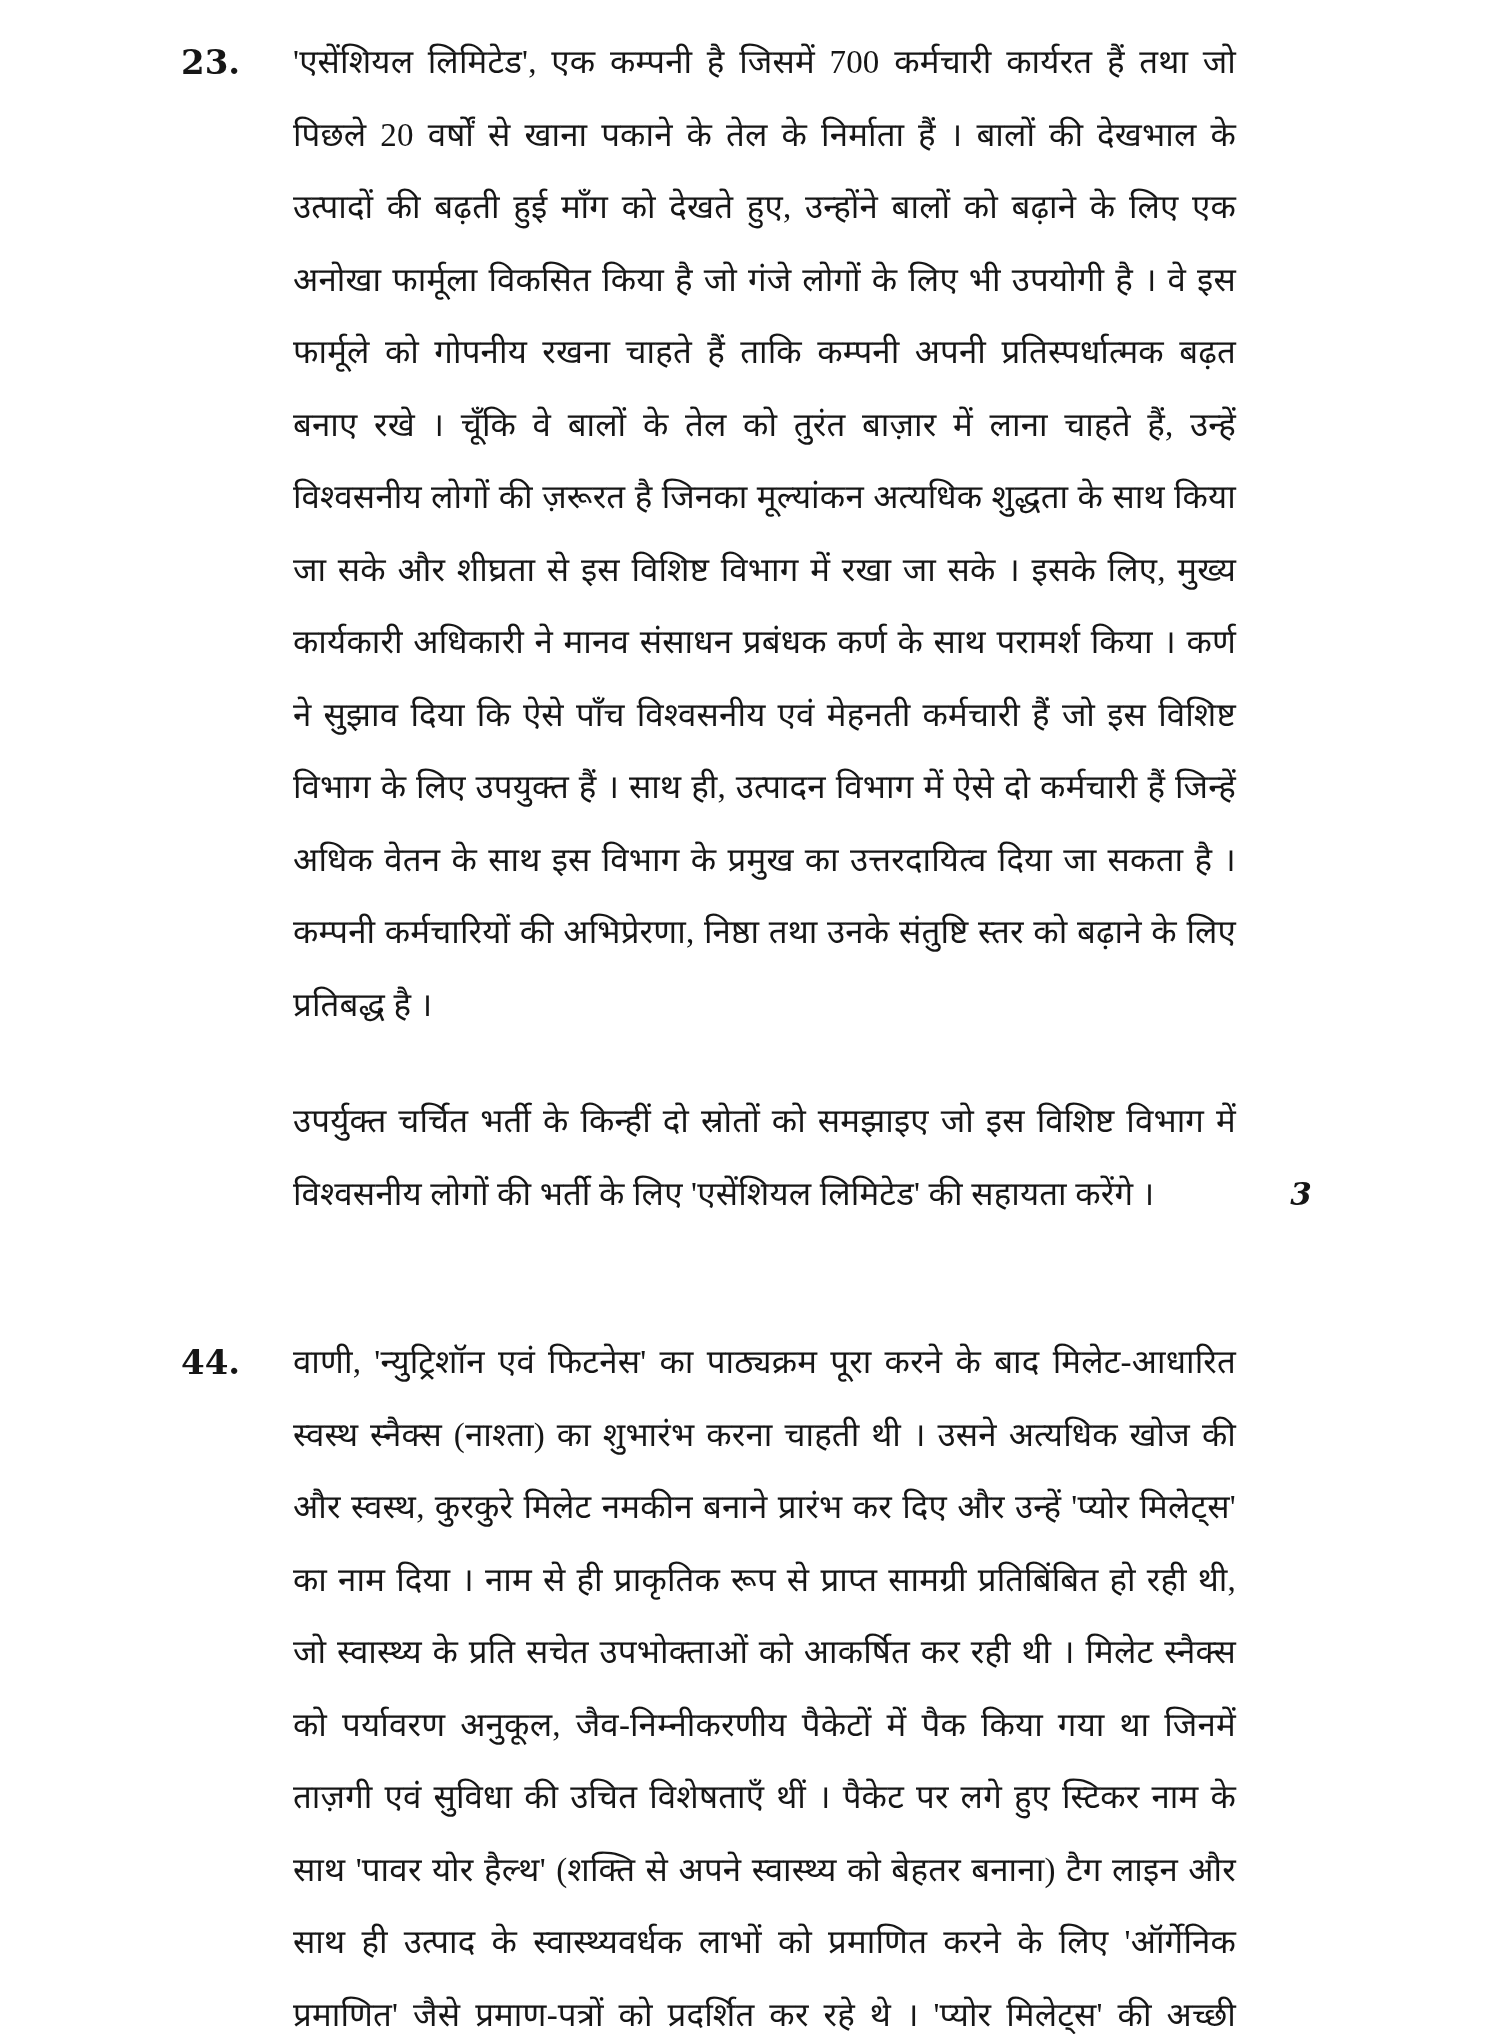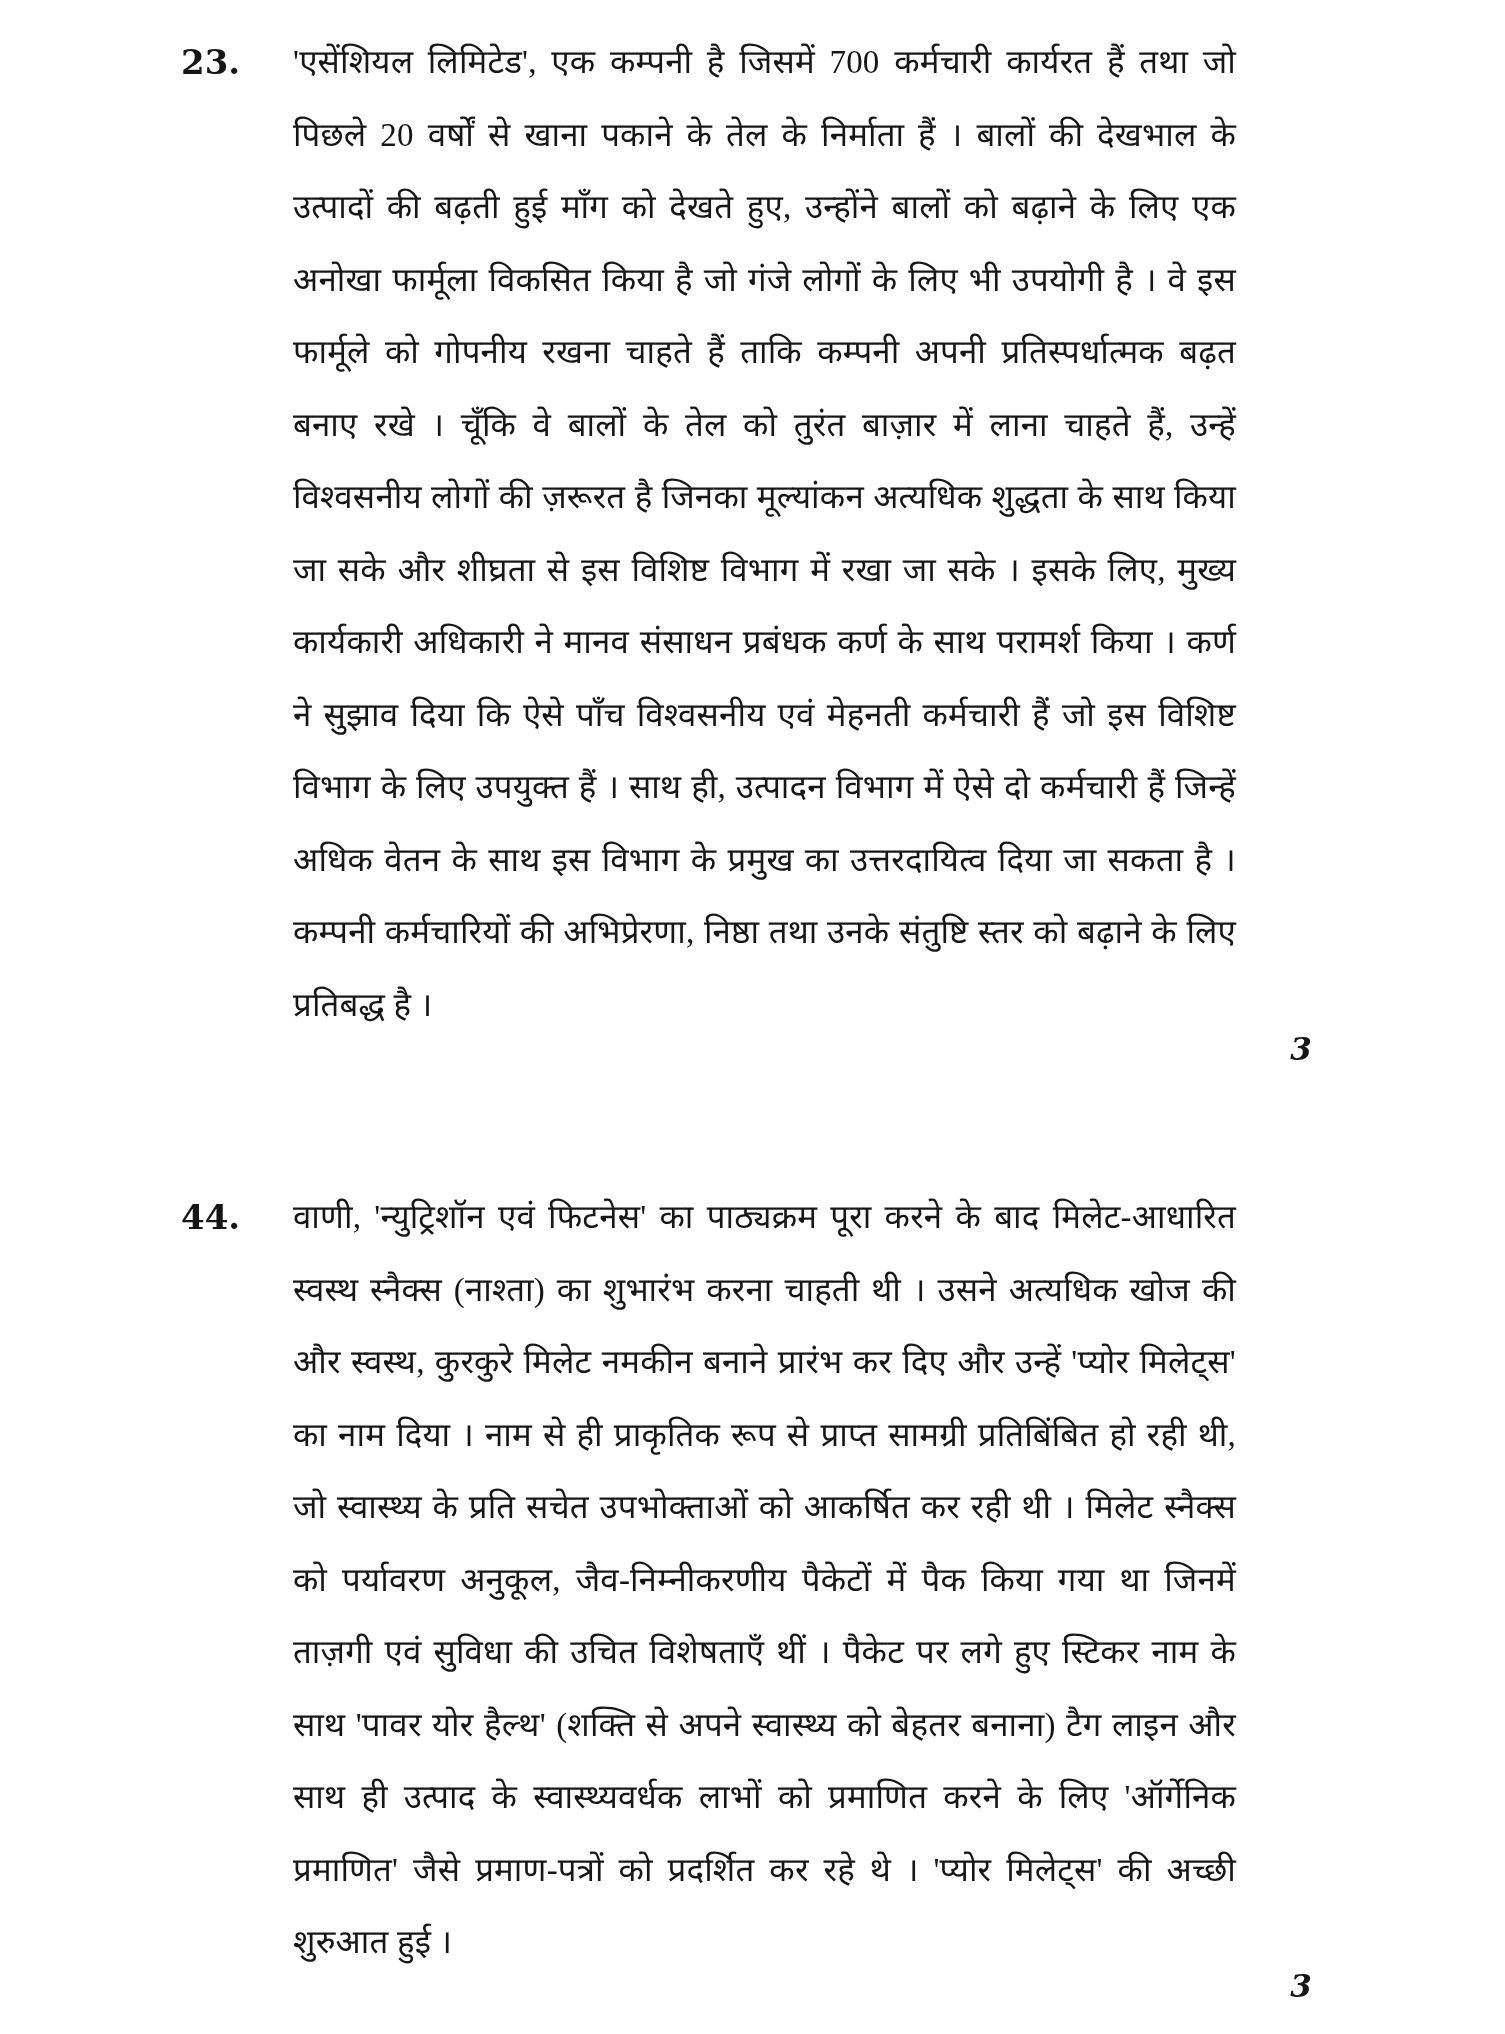--- a/index.html
+++ b/index.html
@@ -64,20 +64,21 @@
 </head>
 <body>
 
 <div class="page">
 
   <div class="question">
     <div class="qnum">23.</div>
     <div class="qbody">
       <p class="case-para">'एसेंशियल लिमिटेड', एक कम्पनी है जिसमें 700 कर्मचारी कार्यरत हैं तथा जो पिछले 20 वर्षों से खाना पकाने के तेल के निर्माता हैं । बालों की देखभाल के उत्पादों की बढ़ती हुई माँग को देखते हुए, उन्होंने बालों को बढ़ाने के लिए एक अनोखा फार्मूला विकसित किया है जो गंजे लोगों के लिए भी उपयोगी है । वे इस फार्मूले को गोपनीय रखना चाहते हैं ताकि कम्पनी अपनी प्रतिस्पर्धात्मक बढ़त बनाए रखे । चूँकि वे बालों के तेल को तुरंत बाज़ार में लाना चाहते हैं, उन्हें विश्वसनीय लोगों की ज़रूरत है जिनका मूल्यांकन अत्यधिक शुद्धता के साथ किया जा सके और शीघ्रता से इस विशिष्ट विभाग में रखा जा सके । इसके लिए, मुख्य कार्यकारी अधिकारी ने मानव संसाधन प्रबंधक कर्ण के साथ परामर्श किया । कर्ण ने सुझाव दिया कि ऐसे पाँच विश्वसनीय एवं मेहनती कर्मचारी हैं जो इस विशिष्ट विभाग के लिए उपयुक्त हैं । साथ ही, उत्पादन विभाग में ऐसे दो कर्मचारी हैं जिन्हें अधिक वेतन के साथ इस विभाग के प्रमुख का उत्तरदायित्व दिया जा सकता है । कम्पनी कर्मचारियों की अभिप्रेरणा, निष्ठा तथा उनके संतुष्टि स्तर को बढ़ाने के लिए प्रतिबद्ध है ।</p>
       <p class="question-para">
+        <span>उपर्युक्त चर्चित भर्ती के किन्हीं दो स्रोतों को समझाइए जो इस विशिष्ट विभाग में विश्वसनीय लोगों की भर्ती के लिए 'एसेंशियल लिमिटेड' की सहायता करेंगे ।</span>
         <span class="marks">3</span>
       </p>
     </div>
   </div>
 
   <div class="question">
     <div class="qnum">44.</div>
     <div class="qbody">
       <p class="case-para">वाणी, 'न्युट्रिशॉन एवं फिटनेस' का पाठ्यक्रम पूरा करने के बाद मिलेट-आधारित स्वस्थ स्नैक्स (नाश्ता) का शुभारंभ करना चाहती थी । उसने अत्यधिक खोज की और स्वस्थ, कुरकुरे मिलेट नमकीन बनाने प्रारंभ कर दिए और उन्हें 'प्योर मिलेट्स' का नाम दिया । नाम से ही प्राकृतिक रूप से प्राप्त सामग्री प्रतिबिंबित हो रही थी, जो स्वास्थ्य के प्रति सचेत उपभोक्ताओं को आकर्षित कर रही थी । मिलेट स्नैक्स को पर्यावरण अनुकूल, जैव-निम्नीकरणीय पैकेटों में पैक किया गया था जिनमें ताज़गी एवं सुविधा की उचित विशेषताएँ थीं । पैकेट पर लगे हुए स्टिकर नाम के साथ 'पावर योर हैल्थ' (शक्ति से अपने स्वास्थ्य को बेहतर बनाना) टैग लाइन और साथ ही उत्पाद के स्वास्थ्यवर्धक लाभों को प्रमाणित करने के लिए 'ऑर्गेनिक प्रमाणित' जैसे प्रमाण-पत्रों को प्रदर्शित कर रहे थे । 'प्योर मिलेट्स' की अच्छी शुरुआत हुई ।</p>
       <p class="question-para">

